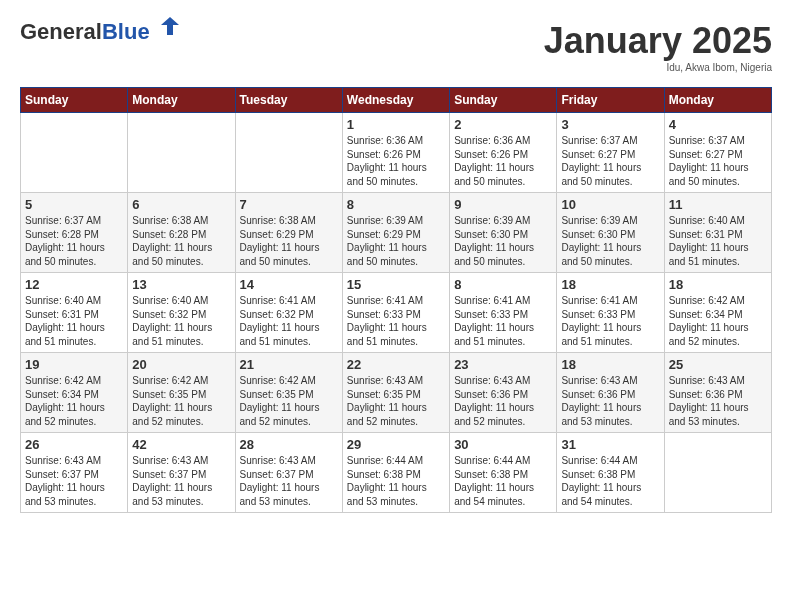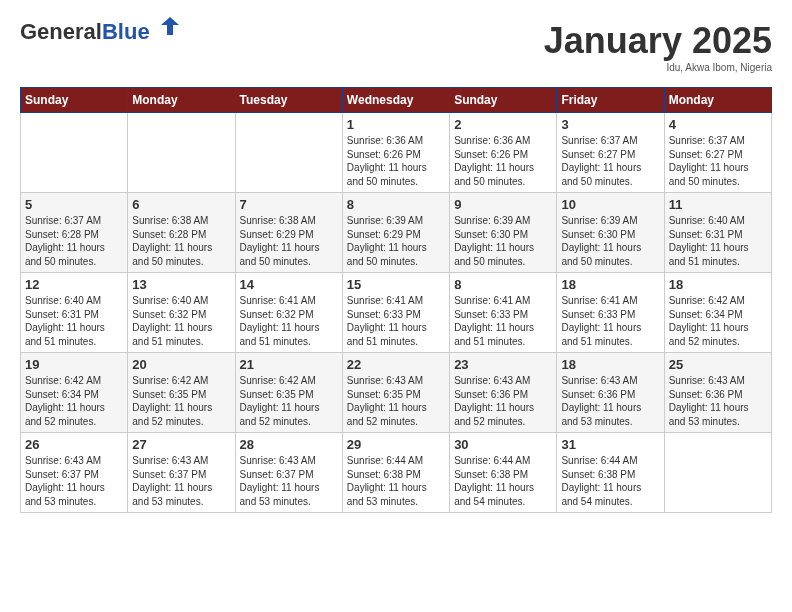--- a/index.html
+++ b/index.html
@@ -232,21 +232,21 @@
             <span class="day-num">25</span>
             <div class="day-info">Sunrise: 6:43 AM<br>Sunset: 6:36 PM<br>Daylight: 11 hours<br>and 53 minutes.</div>
           </td>
         </tr>
         <tr class="row-odd">
           <td>
             <span class="day-num">26</span>
             <div class="day-info">Sunrise: 6:43 AM<br>Sunset: 6:37 PM<br>Daylight: 11 hours<br>and 53 minutes.</div>
           </td>
           <td>
-            <span class="day-num">27</span>
+            <span class="day-num">42</span>
             <div class="day-info">Sunrise: 6:43 AM<br>Sunset: 6:37 PM<br>Daylight: 11 hours<br>and 53 minutes.</div>
           </td>
           <td>
             <span class="day-num">28</span>
             <div class="day-info">Sunrise: 6:43 AM<br>Sunset: 6:37 PM<br>Daylight: 11 hours<br>and 53 minutes.</div>
           </td>
           <td>
             <span class="day-num">29</span>
             <div class="day-info">Sunrise: 6:44 AM<br>Sunset: 6:38 PM<br>Daylight: 11 hours<br>and 53 minutes.</div>
           </td>

